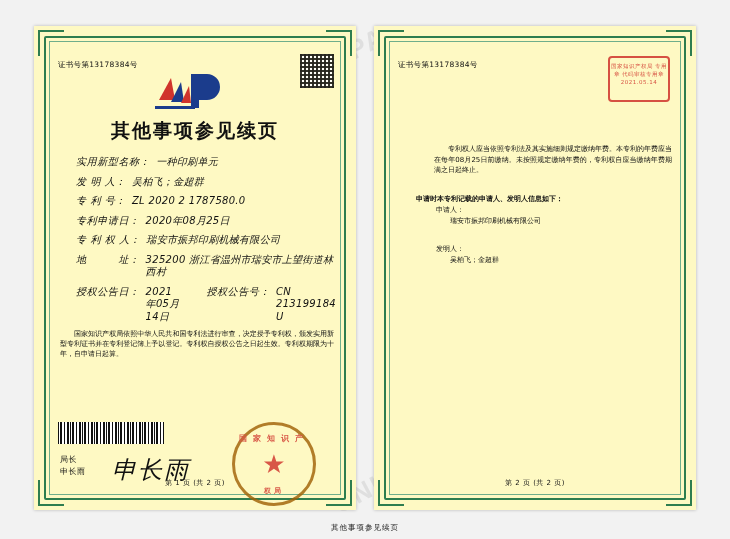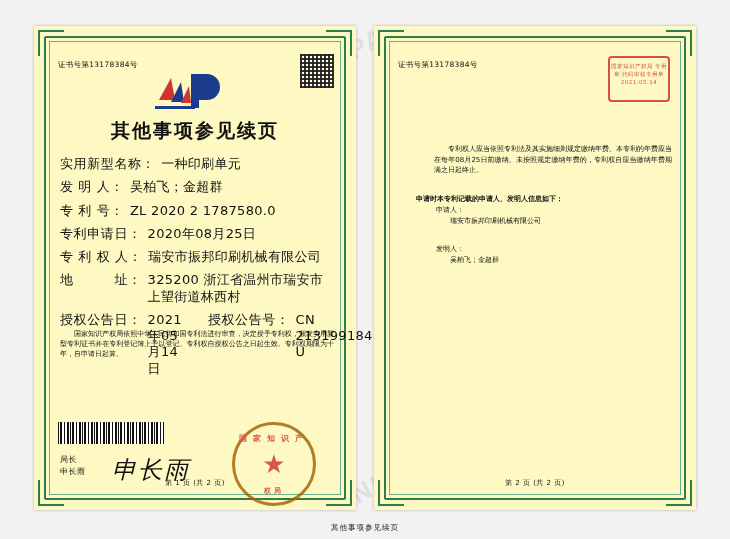--- a/index.html
+++ b/index.html
@@ -89,24 +89,25 @@
     left: 0; right: 0; top: 92px;
     text-align: center;
     font-size: 19px;
     font-weight: bold;
     color: #111;
     letter-spacing: 2px;
     font-family: "DejaVu Serif", "Liberation Serif", serif;
   }
   .fields {
     position: absolute;
-    left: 26px; right: 20px; top: 130px;
-    font-size: 13px;
+    left: 42px; right: 20px; top: 130px;
+    font-size: 10px;
     color: #111;
     line-height: 1.25;
+    font-style: italic;
   }
   .field-row {
     display: flex;
     align-items: baseline;
     margin-bottom: 7px;
   }
   .fl { white-space: nowrap; letter-spacing: 0.6px; }
   .fv { margin-left: 6px; letter-spacing: 0.3px; }
   .fl2 { margin-left: 26px; white-space: nowrap; letter-spacing: 0.6px; }
 

